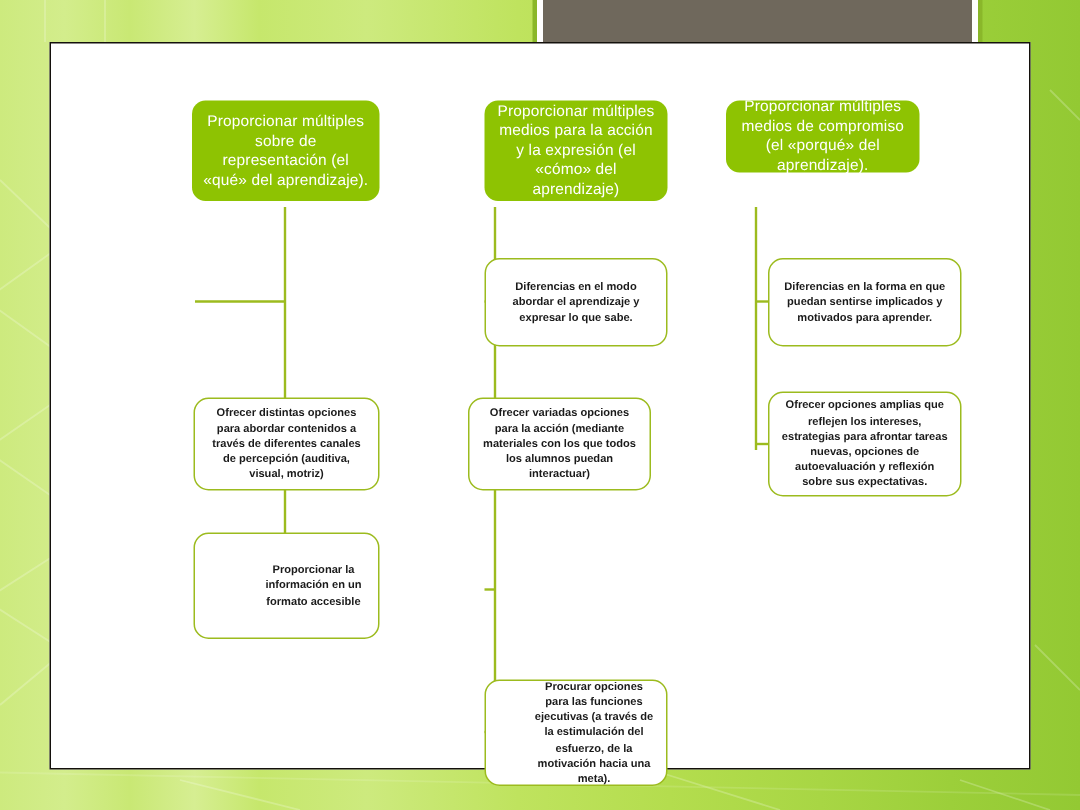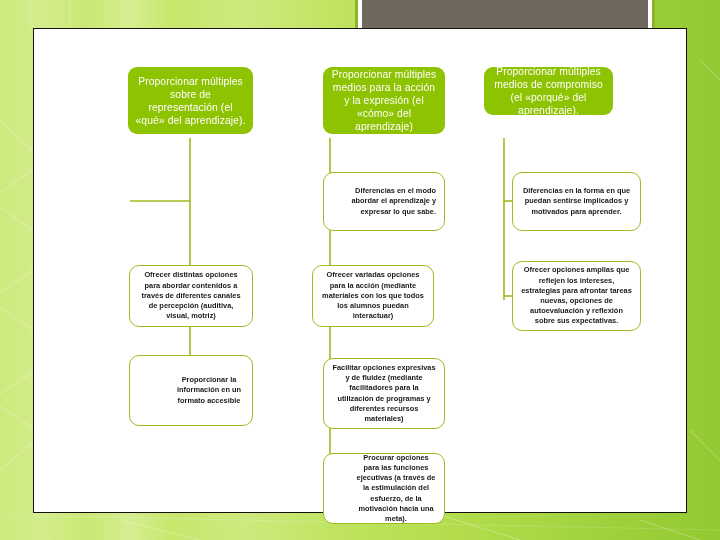--- a/index.html
+++ b/index.html
@@ -175,25 +175,24 @@
 
   <div class="header-box" style="left:128px; top:67px; width:125px; height:67px;">Proporcionar múltiples sobre de representación (el «qué» del aprendizaje).</div>
 
 
   <div class="child-box" style="left:129px; top:265px; width:124px; height:62px;">Ofrecer distintas opciones para abordar contenidos a través de diferentes canales de percepción (auditiva, visual, motriz)</div>
 
   <div class="child-box" style="left:129px; top:355px; width:124px; height:71px;padding-left:44px;">Proporcionar la información en un formato accesible</div>
 
   <div class="header-box" style="left:323px; top:67px; width:122px; height:67px;">Proporcionar múltiples medios para la acción y la expresión (el «cómo» del aprendizaje)</div>
 
-  <div class="child-box" style="left:323px; top:172px; width:122px; height:59px;text-align:right;">Diferencias  en el modo abordar el aprendizaje y expresar lo que sabe.</div>
+  <div class="child-box" style="left:323px; top:172px; width:122px; height:59px;">Diferencias  en el modo abordar el aprendizaje y expresar lo que sabe.</div>
 
   <div class="child-box" style="left:312px; top:265px; width:122px; height:62px;">Ofrecer variadas opciones para la acción (mediante materiales con los que todos los alumnos puedan interactuar)</div>
 
-  <div class="child-box" style="left:323px; top:358px; width:122px; height:71px;">Facilitar opciones expresivas y de fluidez (mediante facilitadores para la utilización de programas y diferentes recursos materiales)</div>
 
   <div class="child-box" style="left:323px; top:453px; width:122px; height:71px;padding-left:32px;">Procurar opciones para las funciones ejecutivas (a través de la estimulación del esfuerzo, de la motivación hacia una meta).</div>
 
   <div class="header-box" style="left:484px; top:67px; width:129px; height:48px;">Proporcionar múltiples medios de compromiso (el «porqué» del aprendizaje).</div>
 
   <div class="child-box" style="left:512px; top:172px; width:129px; height:59px;">Diferencias en la forma en que puedan sentirse implicados y motivados para aprender.</div>
 
   <div class="child-box" style="left:512px; top:261px; width:129px; height:70px;">Ofrecer opciones amplias que reflejen los intereses, estrategias para afrontar tareas nuevas, opciones de autoevaluación y reflexión sobre sus expectativas.</div>
 
 </div>

